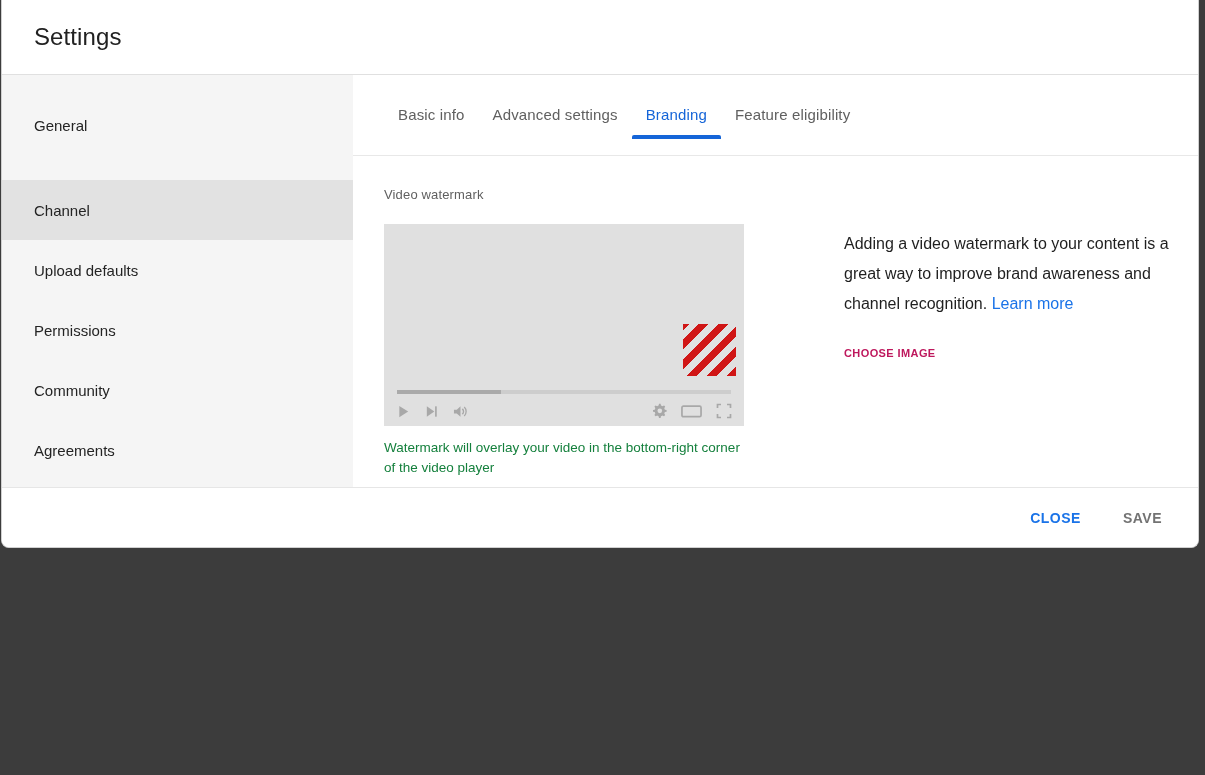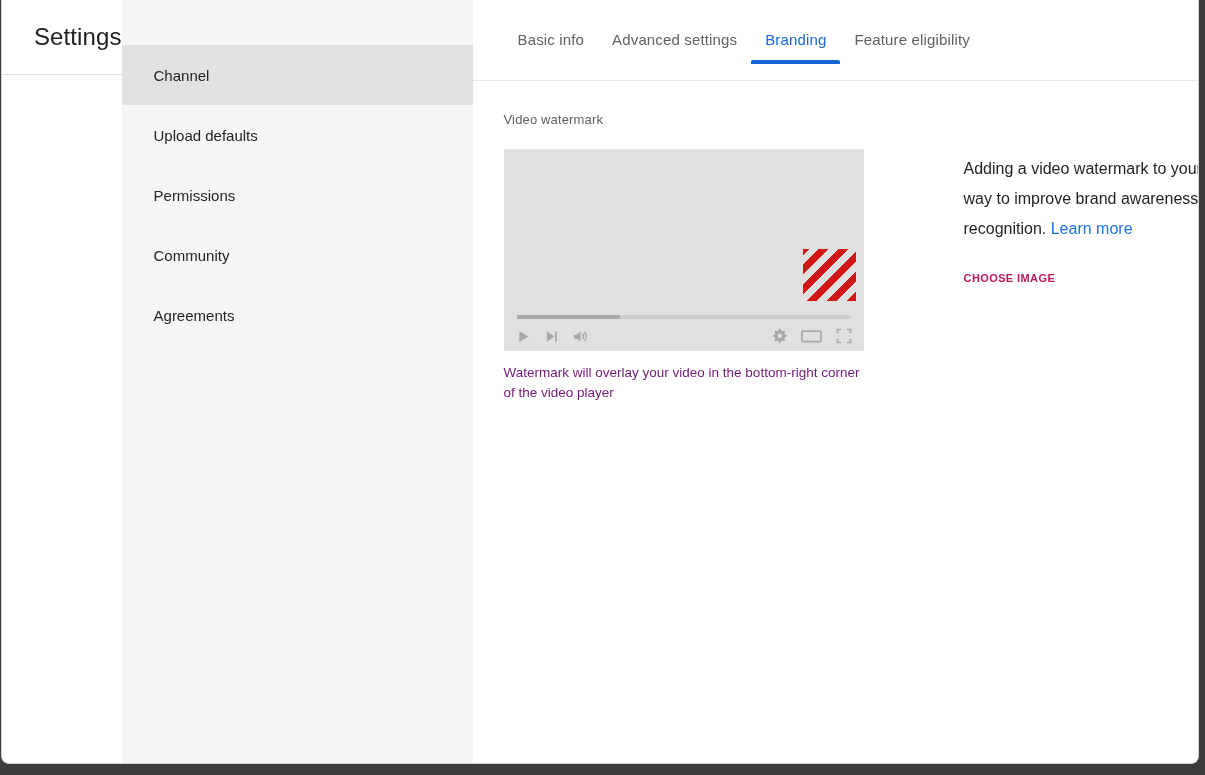--- a/index.html
+++ b/index.html
@@ -13,29 +13,29 @@
     font-family: "Liberation Sans", sans-serif;
     overflow: hidden;
   }
 
   
   #dialog {
     position: absolute;
     left: 1px;
     top: 0;
     width: 1198px;
-    height: 764px;
+    height: 548px;
     background: #ffffff;
     border: 1px solid #d0d0d0;
     border-top: none;
     box-sizing: border-box;
     border-bottom-left-radius: 8px;
     border-bottom-right-radius: 8px;
     display: flex;
-    flex-direction: row;
+    flex-direction: column;
     overflow: hidden;
   }
 
   
   #dialog-header {
     height: 75px;
     min-height: 75px;
     border-bottom: 1px solid #e0e0e0;
     display: flex;
     align-items: center;
@@ -200,21 +200,21 @@
     display: flex;
     align-items: center;
     justify-content: center;
     cursor: pointer;
     line-height: 0;
   }
   #preview-caption {
     margin-top: 12px;
     font-size: 13.5px;
     line-height: 20px;
-    color: #701a75;
+    color: #15803d;
     width: 362px;
   }
 
   
   #desc-col {
     margin-left: 100px;
     width: 370px;
   }
   #desc-main {
     font-size: 16px;
@@ -273,20 +273,23 @@
 
 <div id="dialog">
 
   <div id="dialog-header">
     <div id="dialog-title">Settings</div>
   </div>
 
   <div id="dialog-body">
 
     <div id="sidebar">
+      <div class="sidebar-item">
+        <span>General</span>
+      </div>
       <div class="sidebar-item selected">
         <span>Channel</span>
       </div>
       <div class="sidebar-item">
         <span>Upload defaults</span>
       </div>
       <div class="sidebar-item">
         <span>Permissions</span>
       </div>
       <div class="sidebar-item">

